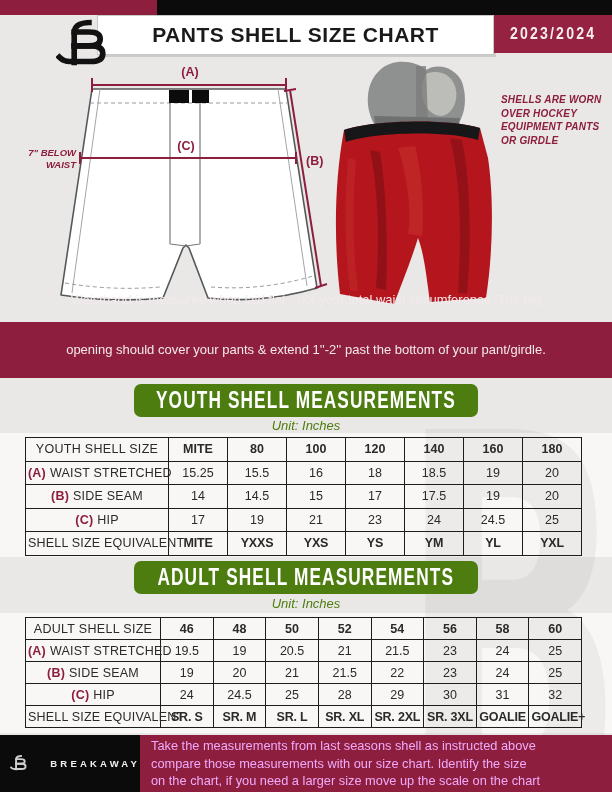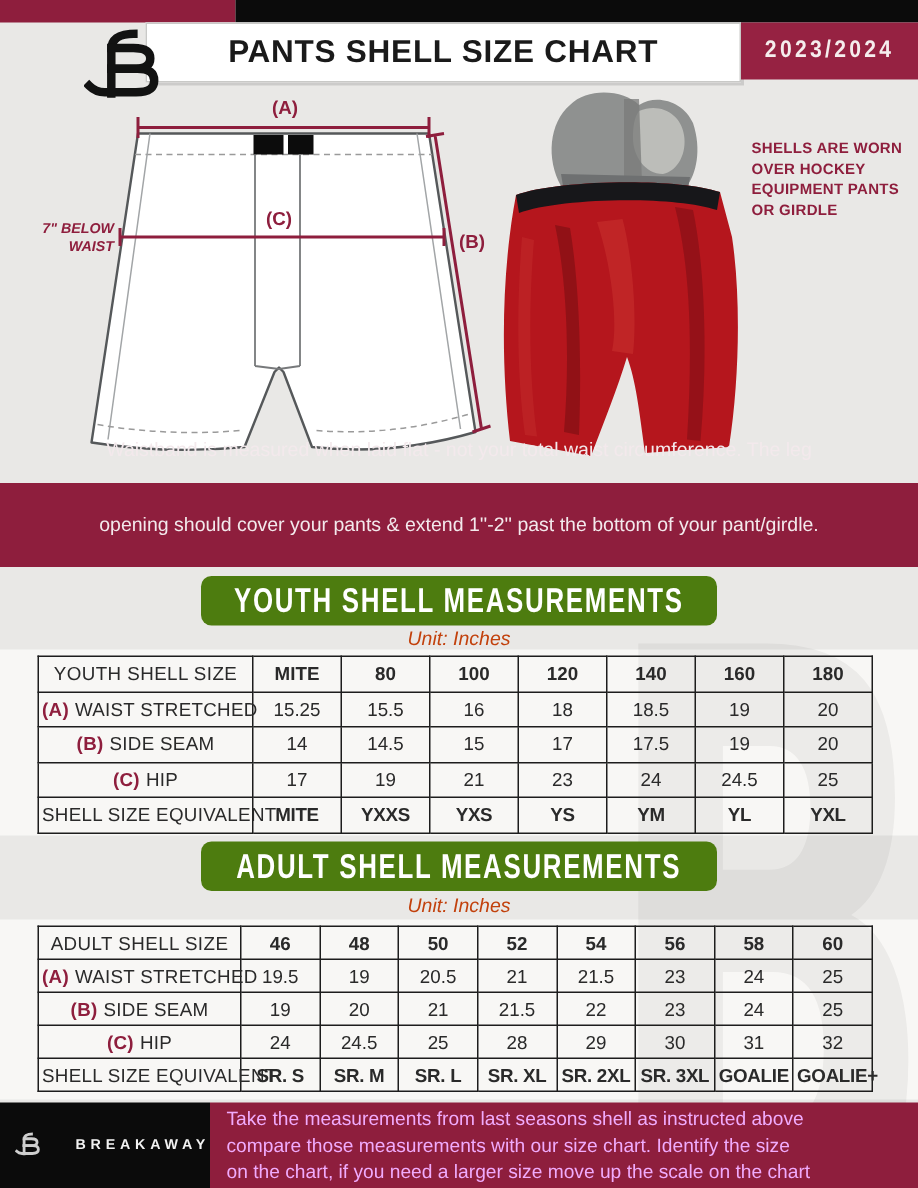--- a/index.html
+++ b/index.html
@@ -41,41 +41,41 @@
   .meas-label{ color:#8e1e3d; font-weight:bold; font-size:12.5px; text-align:center; }
   #label-a{ left:174px; top:65px; width:32px; }
   #label-c{ left:170px; top:139px; width:32px; }
   #label-b{ left:306px; top:154px; width:36px; text-align:left; }
   #waist-note{
     left:16px; top:147px; width:60px; text-align:right;
     color:#8e1e3d; font-style:italic; font-size:9.5px; line-height:12px; font-weight:600;
   }
   #shell-caption{
     left:501px; top:93px; width:104px;
-    color:#8e1e3d; font-size:10px; line-height:13.5px;
+    color:#8e1e3d; font-style:italic; font-size:10px; line-height:13.5px;
     font-weight:600; letter-spacing:0.2px;
   }
   
   #info-banner{
     left:0; top:322px; width:612px; height:56px; background:#8e1e3d;
     display:flex; flex-direction:column; align-items:center; justify-content:center;
     color:#f3e9ec; font-size:13px; line-height:18px; text-align:center;gap:32px;
   }
   
   .section-banner{
     left:134px; width:344px; height:33px; background:#4d7c0f; border-radius:7px;
     display:flex; align-items:center; justify-content:center;
   }
   #youth-banner{ top:384px; } #adult-banner{ top:561px; }
   .section-banner .t{
     color:#fff; font-weight:bold; font-size:23px; letter-spacing:1.5px;
     transform:scaleX(0.75); white-space:nowrap;
     font-family:"Liberation Sans", sans-serif;
   }
-  .unit{ width:612px; left:0; text-align:center; font-style:italic; font-size:13px; color:#c2410c; }
+  .unit{ width:612px; left:0; text-align:center; font-style:italic; font-size:13px; color:#4d7c0f; }
   #youth-unit{ top:418px; } #adult-unit{ top:596px; }
   
   table.size{ position:absolute; left:25px; width:557px; border-collapse:collapse; z-index:3;
     table-layout:fixed; }
   #youth-table{ top:437px; } #adult-table{ top:617px; }
   table.size td, table.size th{
     border:1.5px solid #1d1d1d; text-align:center; vertical-align:middle;
     color:#2a2a2a; font-size:12.5px; padding:0 2px; background:transparent;
   }
   #youth-table td, #youth-table th{ height:23.5px; }

